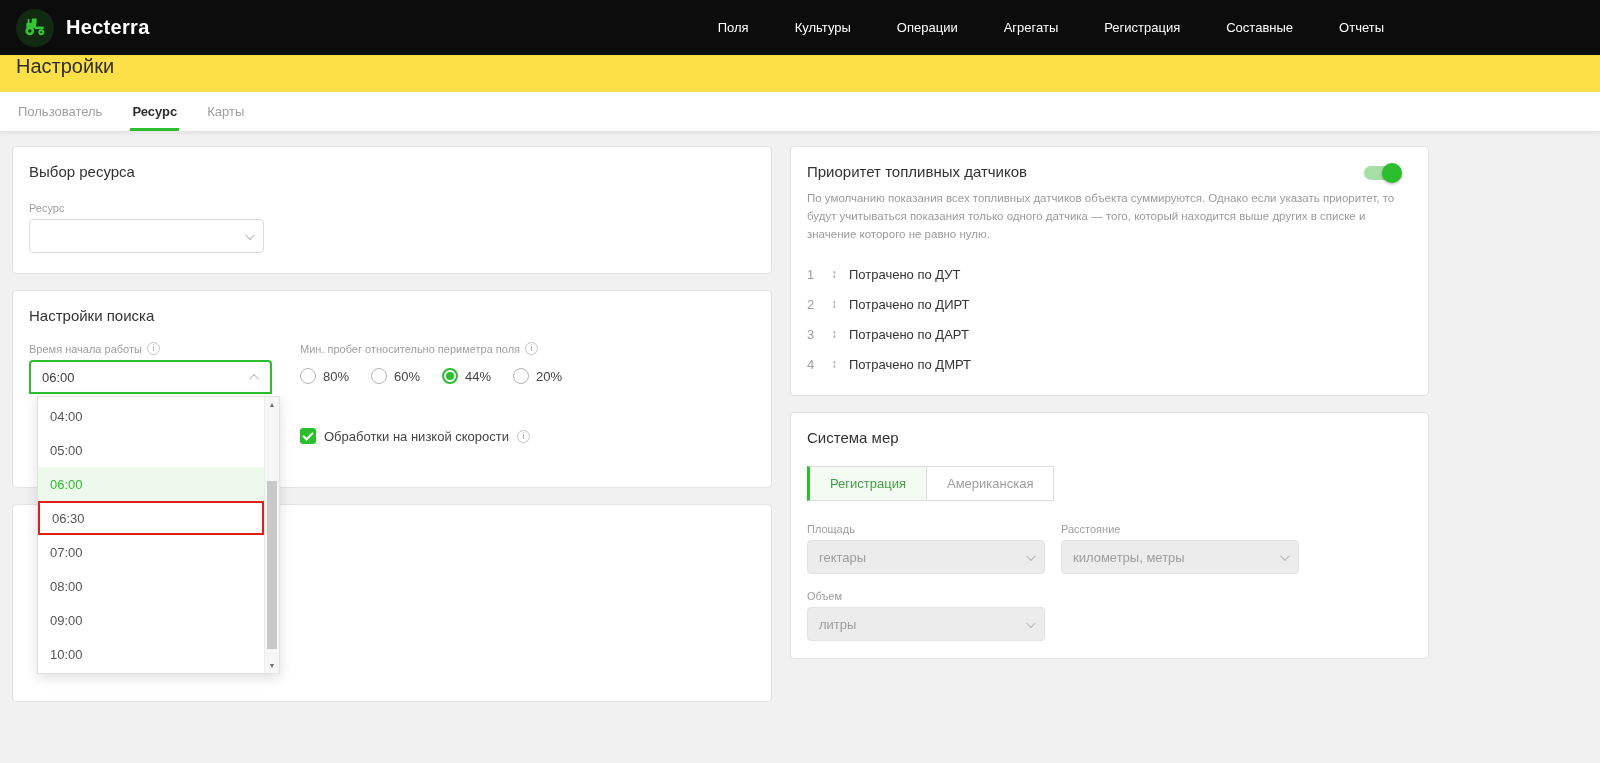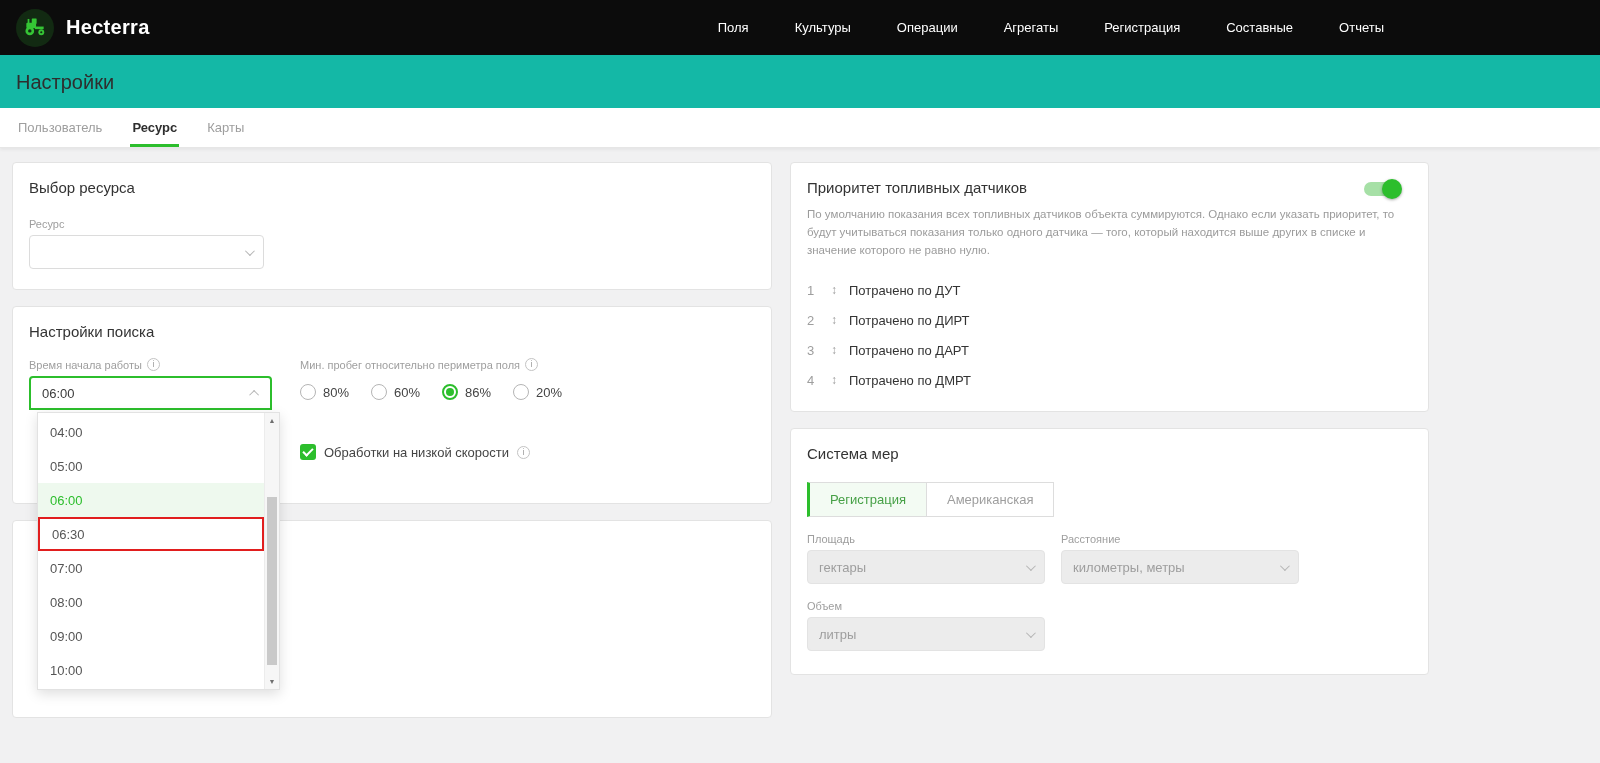--- a/index.html
+++ b/index.html
@@ -19,21 +19,21 @@
   .logo-circle {
     width:38px; height:38px; border-radius:50%; background:#122a12;
     display:flex; align-items:center; justify-content:center; margin-right:12px;
     flex:0 0 auto;
   }
   .brand { color:#fff; font-size:20px; font-weight:700; letter-spacing:.3px; }
   .nav { margin-left:auto; display:flex; gap:46px; padding-right:200px; }
   .nav-item { color:#fff; font-size:13px; cursor:pointer; white-space:nowrap; }
 
   
-  .title-bar { background:#14b8a6; padding:16px 16px 14px; }
+  .title-bar { background:#fde047; padding:0 16px 14px; }
   .page-title { font-size:20px; font-weight:400; color:#2e2e2e; }
   .tab-bar {
     background:#fff; display:flex; gap:26px; padding:0 16px;
     border-bottom:1px solid #e6e6e6; box-shadow:0 2px 3px rgba(0,0,0,.05);
     position:relative; z-index:5;
   }
   .tab { padding:12px 2px 9px; font-size:13px; color:#9e9e9e; cursor:pointer; border-bottom:3px solid transparent; }
   .tab.active { color:#2e2e2e; font-weight:700; border-bottom-color:#2cbe2c; }
 
   
@@ -131,21 +131,21 @@
   
   .units-card { margin-top:18px; min-height:247px; }
   .seg { display:flex; margin-top:20px; }
   .seg-tab {
     padding:9px 20px; border:1px solid #ddd; background:#fff; font-size:13px;
     color:#9e9e9e; cursor:pointer; margin-left:-1px;
   }
   .seg-tab.active {
     margin-left:0; border-left:3px solid #2cbe2c; background:#f3fbf3; color:#46a046;
   }
-  .units-grid { display:grid; grid-template-columns:238px 238px; column-gap:16px; row-gap:16px; margin-top:16px; }
+  .units-grid { display:grid; grid-template-columns:238px 238px; column-gap:16px; row-gap:16px; margin-top:22px; }
 </style>
 </head>
 <body>
 
 <div class="app">
 
   <div class="header">
     <div class="logo-circle">
       <span>
         <svg width="26" height="26" viewBox="0 0 24 24" fill="none">
@@ -238,21 +238,21 @@
               <div class="radio-opt">
                 <span class="radio-circle"></span>
                 <span>80%</span>
               </div>
               <div class="radio-opt">
                 <span class="radio-circle"></span>
                 <span>60%</span>
               </div>
               <div class="radio-opt selected">
                 <span class="radio-circle"></span>
-                <span>86%</span>
+                <span>44%</span>
               </div>
               <div class="radio-opt">
                 <span class="radio-circle"></span>
                 <span>20%</span>
               </div>
             </div>
           </div>
         </div>
 
         <div class="checkbox-row">

